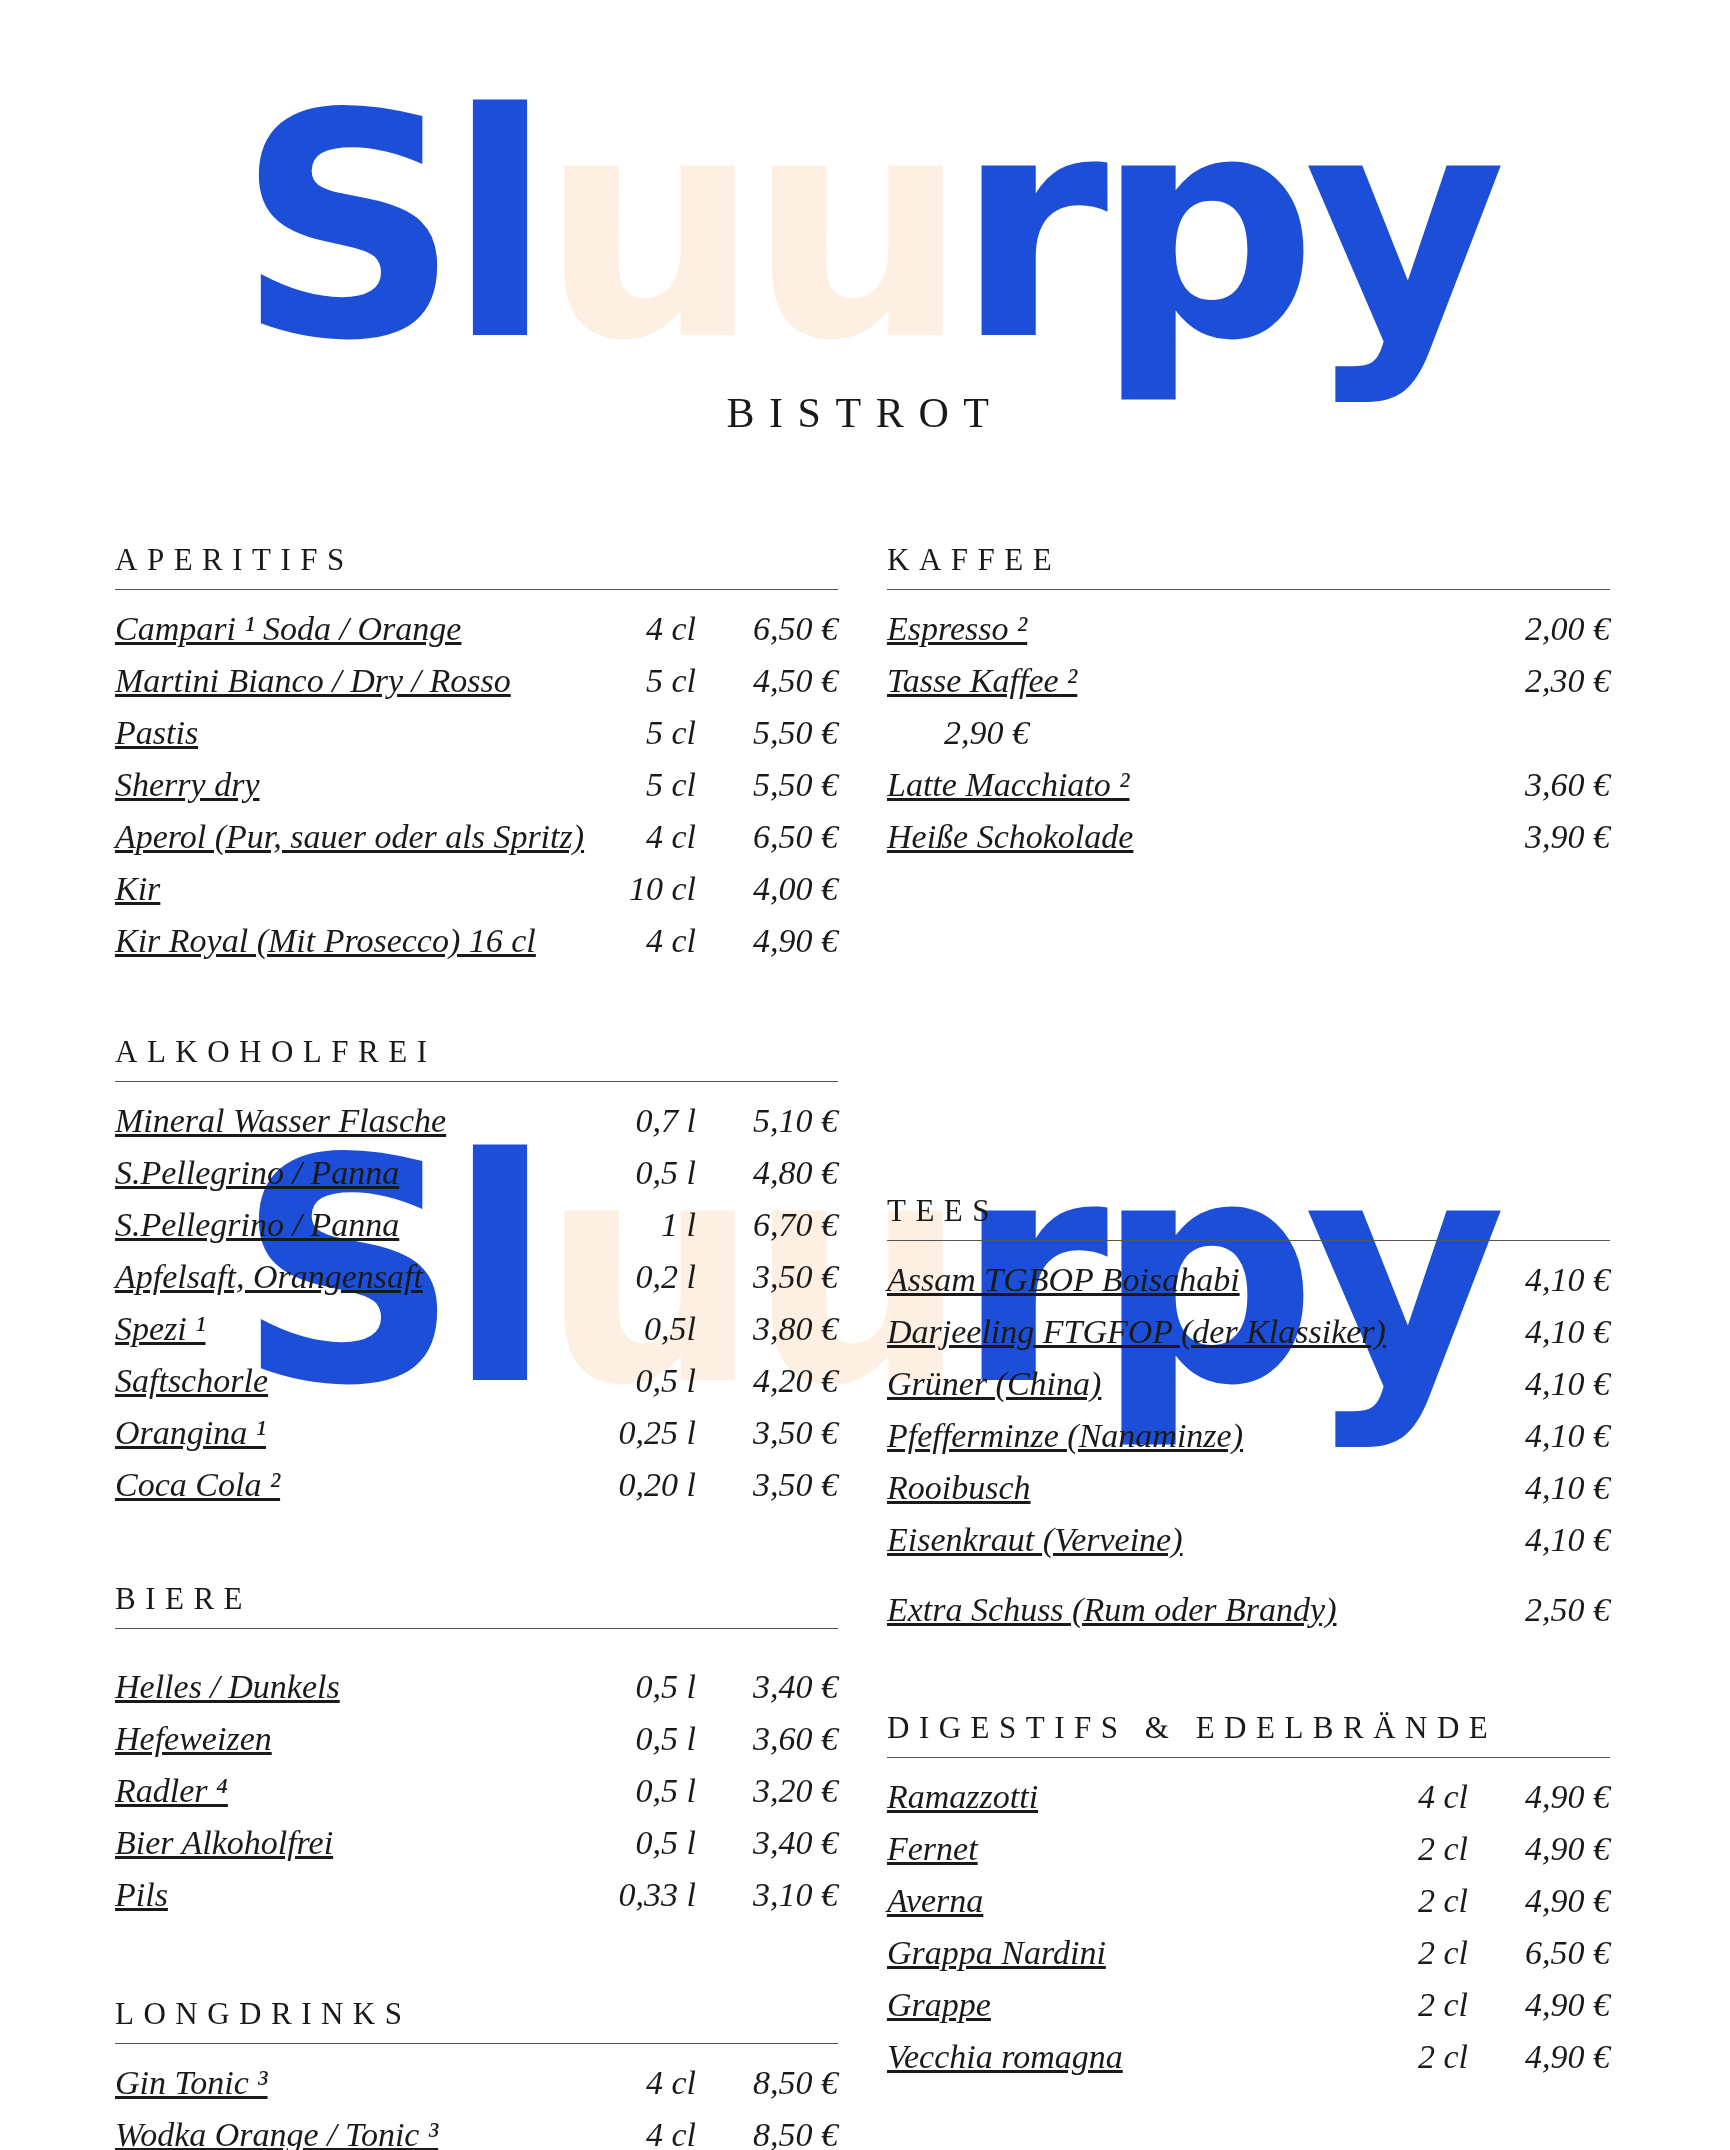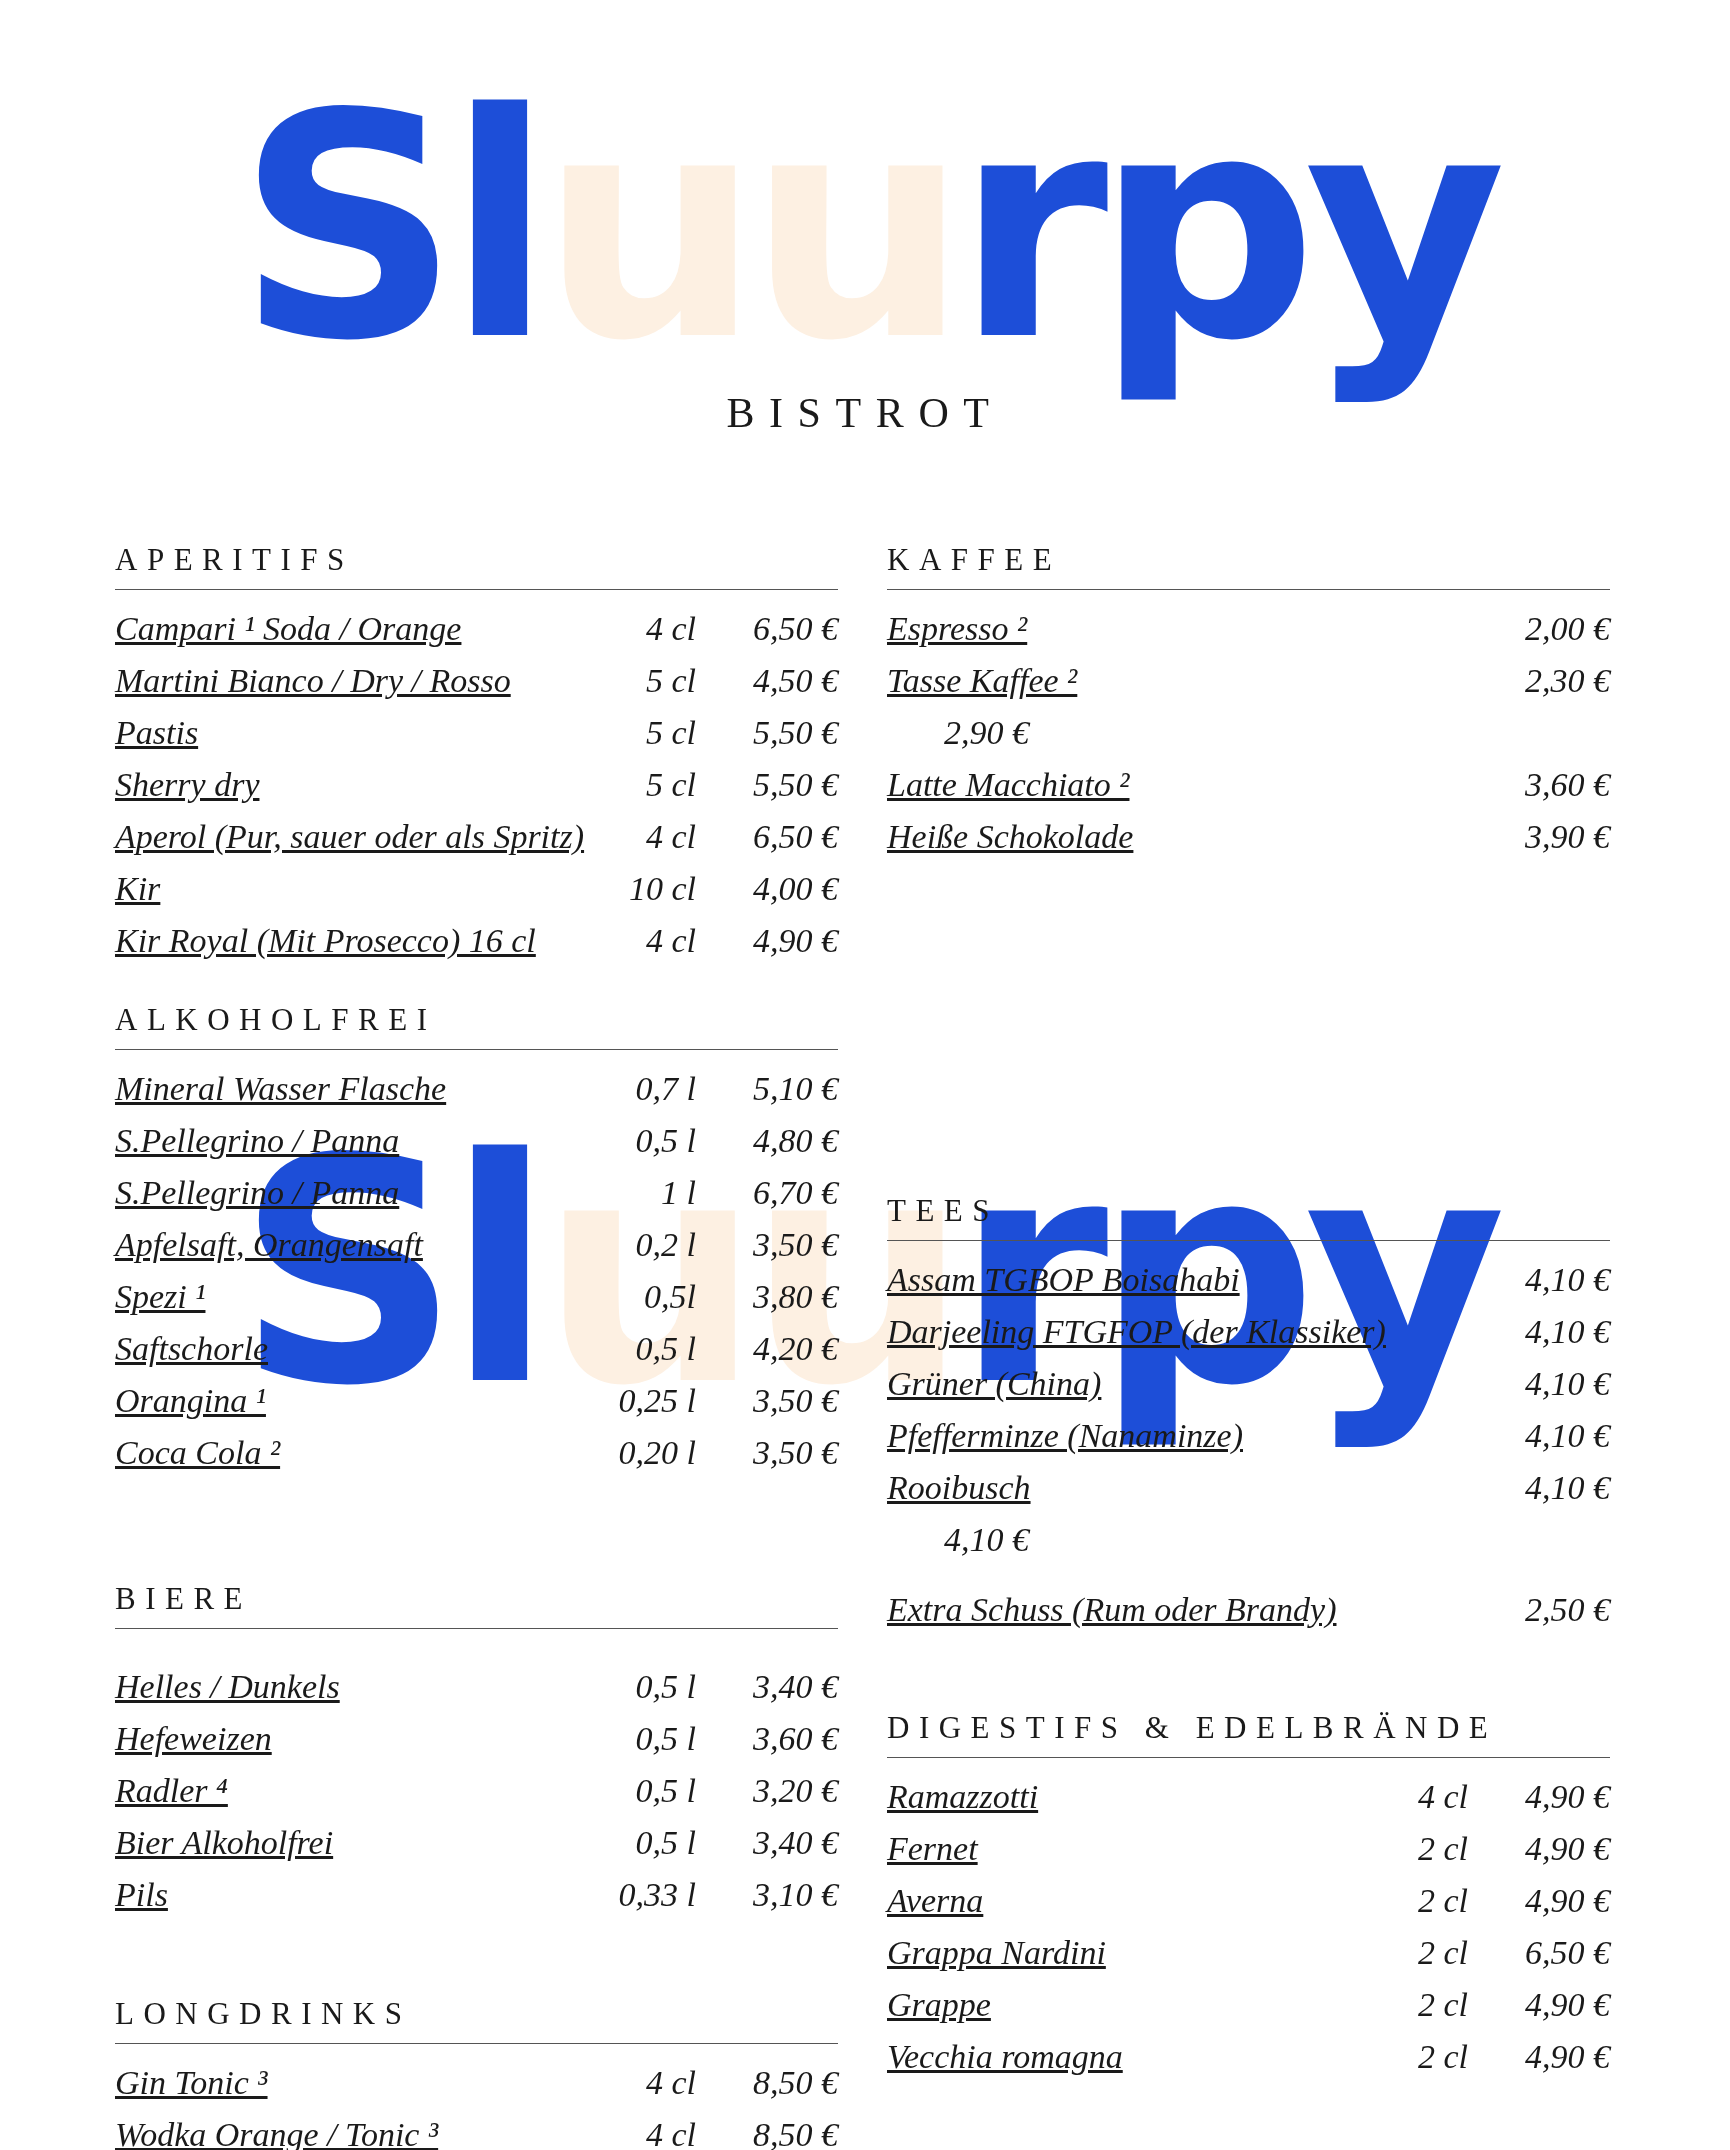--- a/index.html
+++ b/index.html
@@ -78,21 +78,21 @@
         <span class="qty">10 cl</span>
         <span class="price">4,00 €</span>
       </div>
     <div class="row">
         <span class="name">Kir Royal (Mit Prosecco) 16 cl</span>
         <span class="qty">4 cl</span>
         <span class="price">4,90 €</span>
       </div>
   </div>
 
-  <div class="section" style="top:1000px;">
+  <div class="section" style="top:1032px;">
     <div class="sec-head">Alkoholfrei</div>
     <div class="sec-rule"></div>
     <div class="row">
         <span class="name">Mineral Wasser Flasche</span>
         <span class="qty">0,7 l</span>
         <span class="price">5,10 €</span>
       </div>
     <div class="row">
         <span class="name">S.Pellegrino / Panna</span>
         <span class="qty">0,5 l</span>
@@ -219,20 +219,21 @@
       </div>
     <div class="row">
         <span class="name">Pfefferminze  (Nanaminze)</span>
         <span class="price">4,10 €</span>
       </div>
     <div class="row">
         <span class="name">Rooibusch</span>
         <span class="price">4,10 €</span>
       </div>
     <div class="row">
+        <span class="name">Eisenkraut (Verveine)</span>
         <span class="price">4,10 €</span>
       </div>
     <div class="row spacer-before">
         <span class="name">Extra Schuss (Rum oder Brandy)</span>
         <span class="price">2,50 €</span>
       </div>
   </div>
 
   <div class="section" style="top:1708px;">
     <div class="sec-head">Digestifs &amp; Edelbrände</div>

